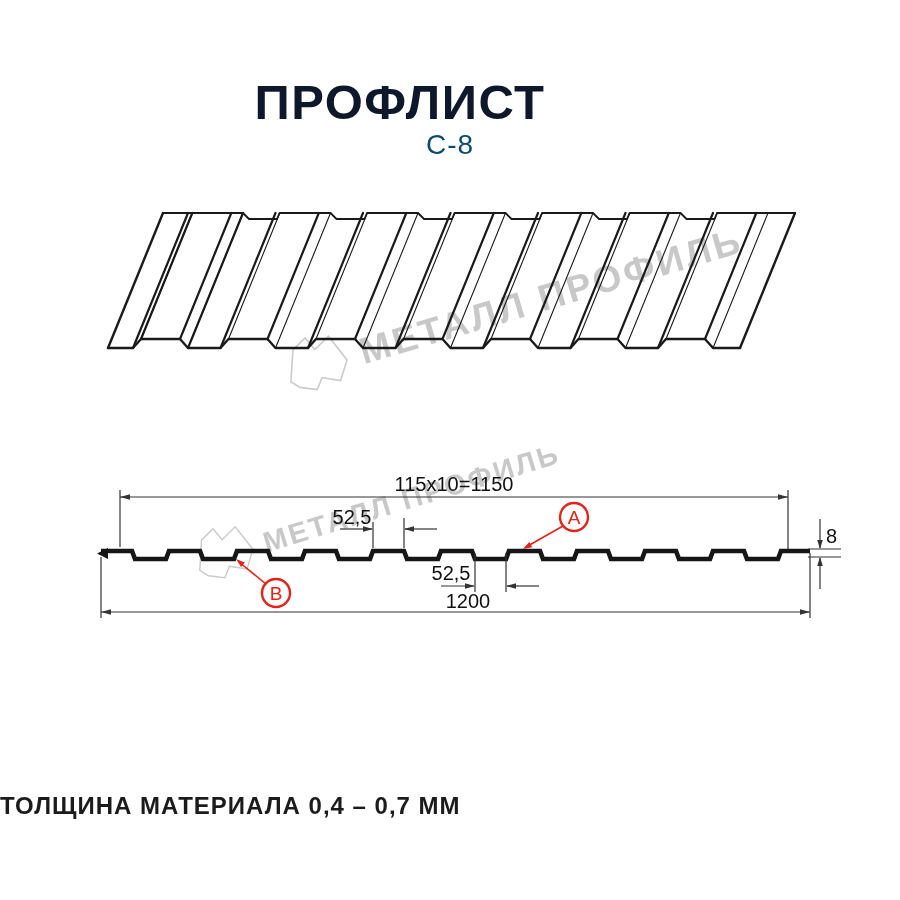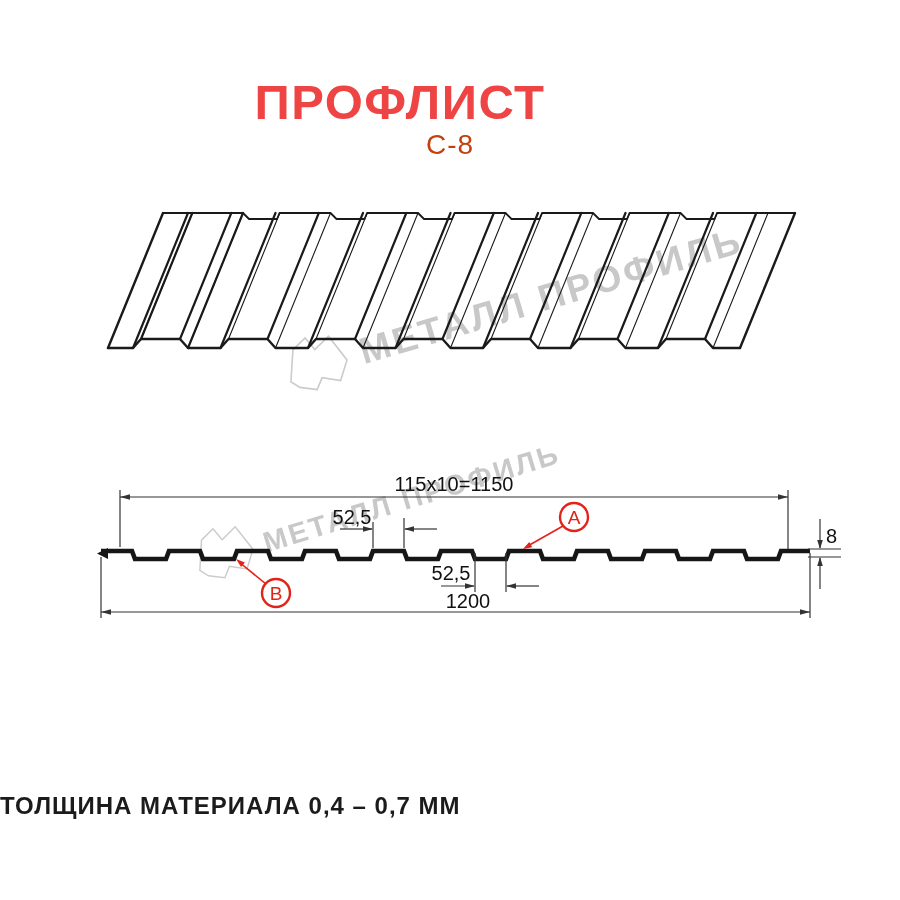--- a/index.html
+++ b/index.html
@@ -1,21 +1,21 @@
 <!DOCTYPE html>
 <html><head>
 <meta charset="utf-8">
 <style>
   html,body{margin:0;padding:0;background:#ffffff;}
   #stage{position:relative;width:900px;height:900px;background:#ffffff;overflow:hidden;
          font-family:"Liberation Sans", sans-serif;}
   .title{position:absolute;left:0;top:74px;width:800px;text-align:center;
-         font-size:49px;font-weight:700;letter-spacing:1.5px;color:#ef4444;}
+         font-size:49px;font-weight:700;letter-spacing:1.5px;color:#0f172a;}
   .subtitle{position:absolute;left:0;top:129px;width:900px;text-align:center;
-         font-size:28px;font-weight:500;letter-spacing:1px;color:#c2410c;}
+         font-size:28px;font-weight:500;letter-spacing:1px;color:#0c4a6e;}
   .footer-note{position:absolute;left:0;top:792px;width:900px;text-align:left;
          font-size:24px;font-weight:600;letter-spacing:1px;color:#1b1b1b;}
   svg{position:absolute;left:0;top:0;}
   .dim-text{font-family:"Liberation Sans",sans-serif;font-size:20px;fill:#111;}
   .callout-letter{font-family:"Liberation Sans",sans-serif;font-size:19px;fill:#e2231a;}
   .wm-text{font-family:"Liberation Sans",sans-serif;font-weight:700;fill:#c8c8c8;}
 </style>
 </head>
 <body>
 

